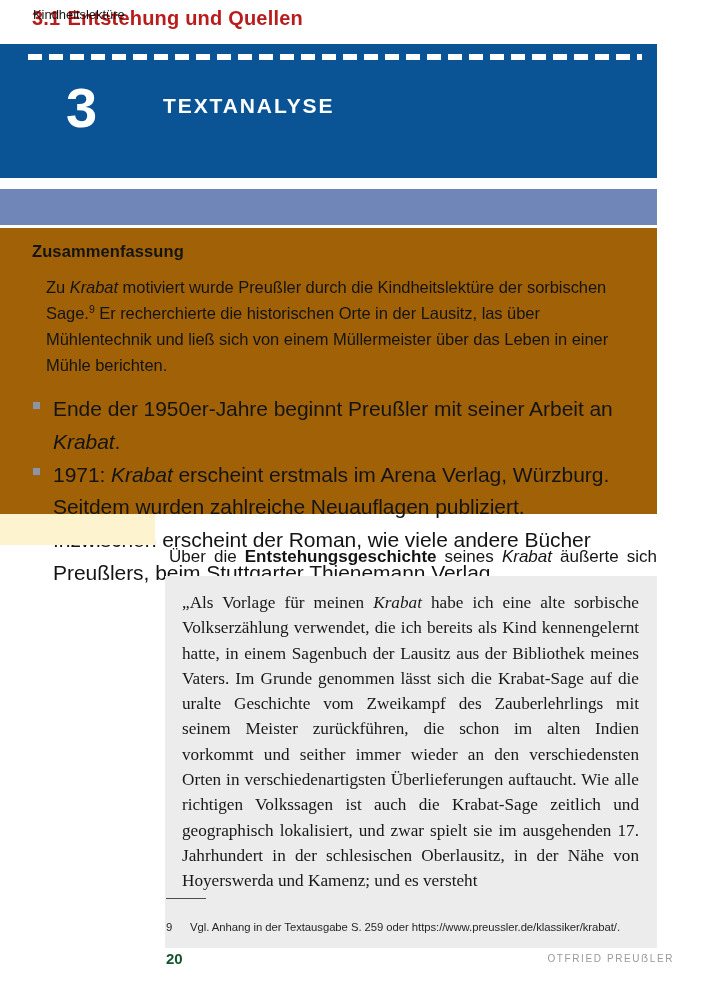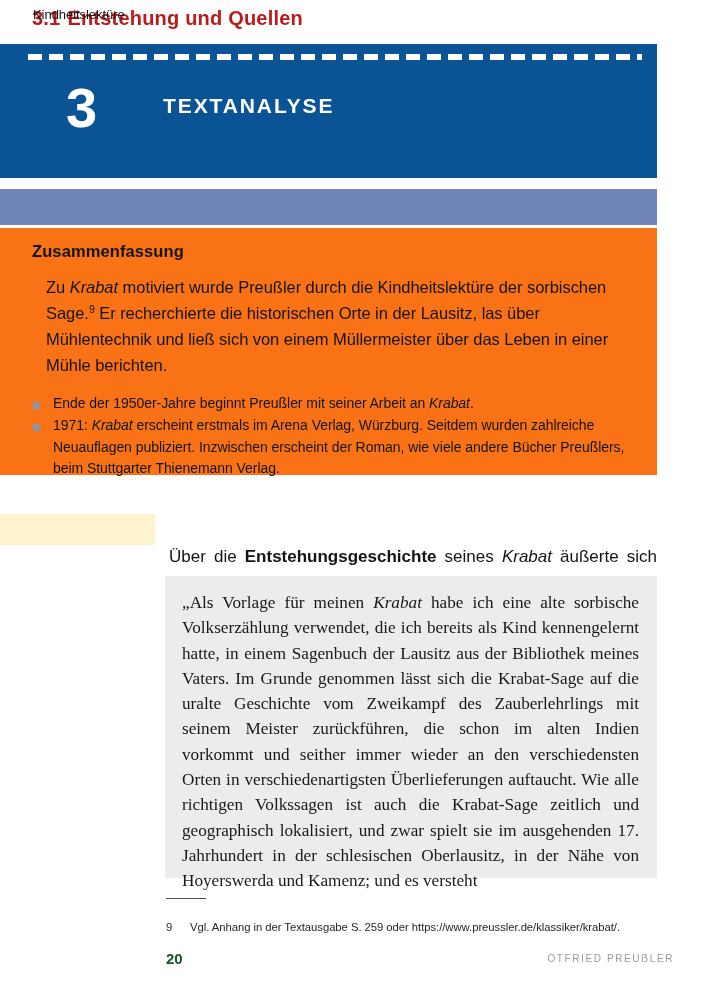--- a/index.html
+++ b/index.html
@@ -78,22 +78,22 @@
     letter-spacing: 0.2px;
   }
   .section-bar-text .num { margin-right: 7px; }
 
   
   .summary-box {
     position: absolute;
     left: 0;
     top: 228px;
     width: 657px;
-    height: 247px;
-    background: #f97316;
+    height: 286px;
+    background: #a16207;
     box-sizing: border-box;
     padding: 14px 28px 10px 32px;
   }
   .summary-heading {
     font-size: 16.5px;
     font-weight: 700;
     color: #141414;
     margin: 0 0 14px 0;
     letter-spacing: 0.1px;
   }
@@ -111,21 +111,21 @@
     line-height: 0;
   }
   .summary-list {
     list-style: none;
     margin: 0;
     padding: 0;
   }
   .summary-list li {
     position: relative;
     padding-left: 21px;
-    font-size: 14px;
+    font-size: 21px;
     line-height: 1.57;
     color: #141414;
     letter-spacing: -0.05px;
   }
   .summary-list li::before {
     content: "";
     position: absolute;
     left: 1px;
     top: 9px;
     width: 7px;
@@ -165,21 +165,21 @@
   }
   .intro-para b { font-weight: 700; }
   .intro-para i { font-style: italic; }
 
   
   .quote-box {
     position: absolute;
     left: 165px;
     top: 576px;
     width: 492px;
-    height: 302px;
+    height: 372px;
     background: #ececec;
     box-sizing: border-box;
     padding: 14px 18px 12px 17px;
   }
   .quote-text {
     font-family: "Liberation Serif", serif;
     font-size: 17.2px;
     line-height: 1.47;
     color: #181818;
     margin: 0;

